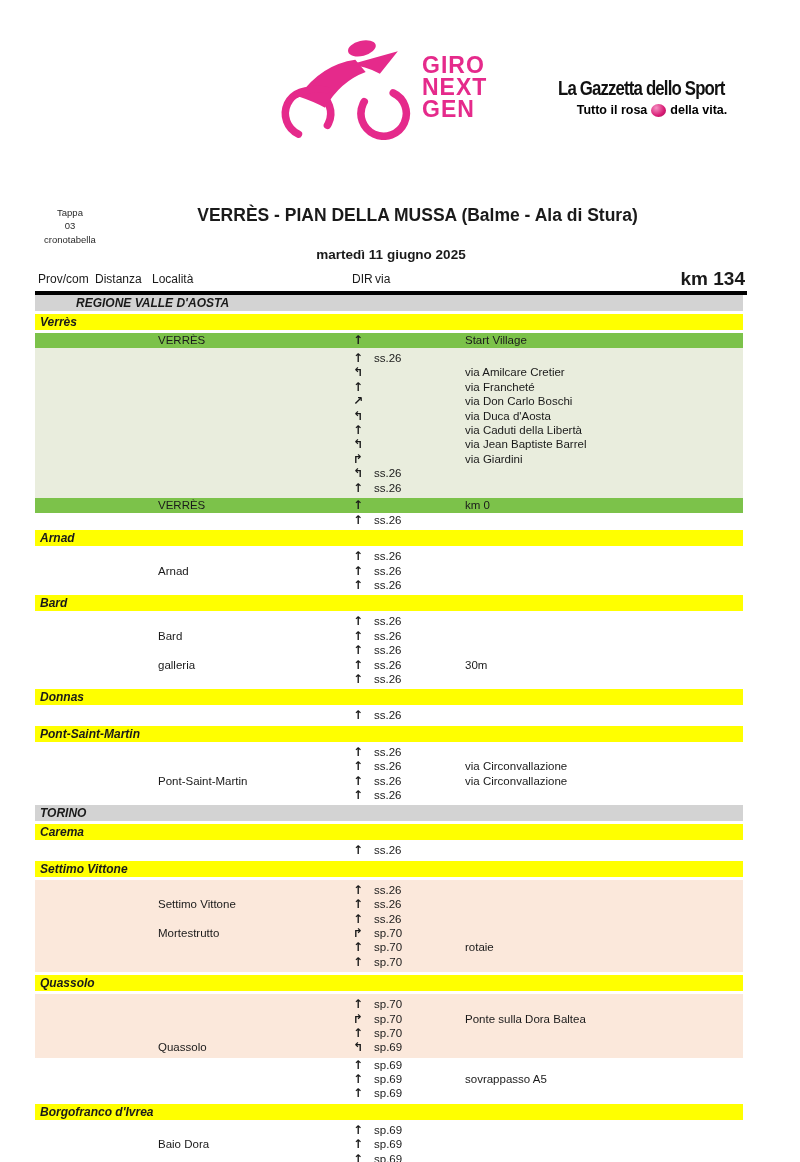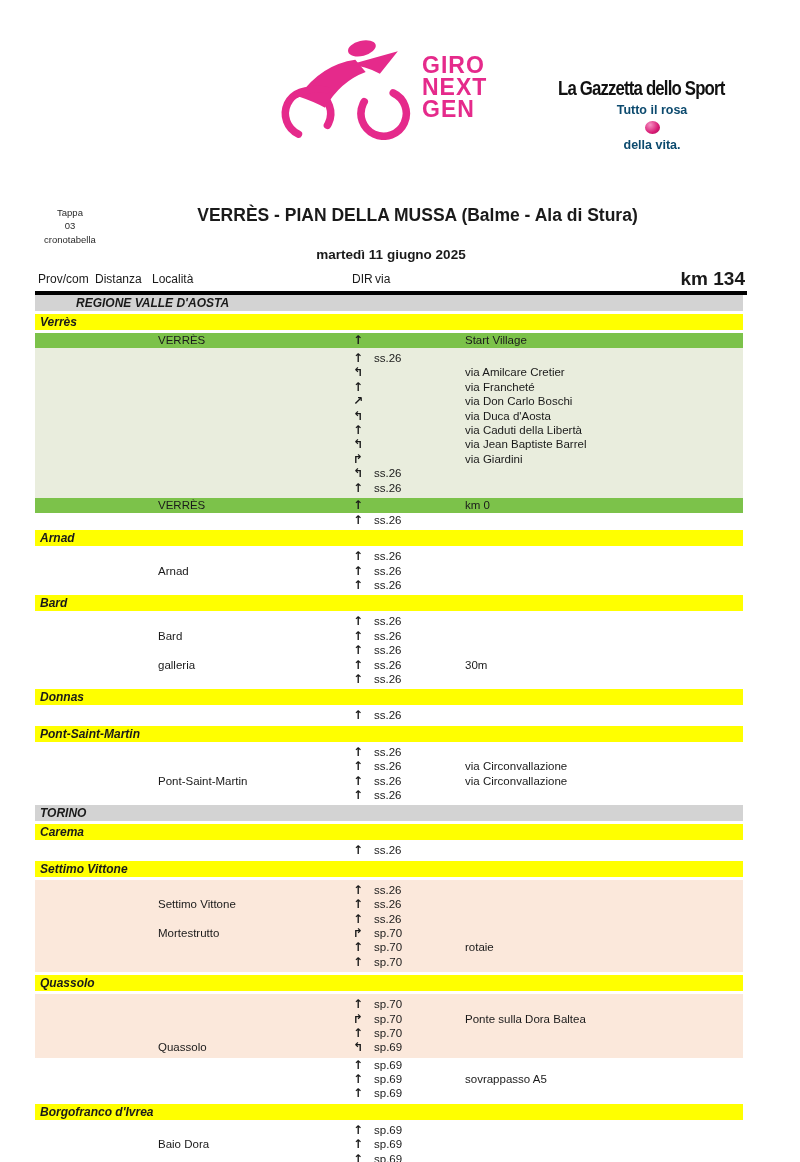--- a/index.html
+++ b/index.html
@@ -15,21 +15,21 @@
   .giro-bike { width:142px; height:104px; flex:0 0 auto; }
   .bike-fill { fill:var(--pink); }
   .bike-stroke { stroke:var(--pink); fill:none; }
   .giro-text { margin-left:8px; font-weight:bold; font-size:23px; line-height:0.95; letter-spacing:1px; color:var(--pink); }
 
   .gazzetta { position:absolute; left:558px; top:30px; width:188px; text-align:center;margin-top:47px; }
   .gazzetta-title {
     font-weight:bold; font-size:20px; letter-spacing:-1px; white-space:nowrap;
     transform:scaleX(0.84); transform-origin:left top; color:#111;
   }
-  .gazzetta-tagline { margin-top:3px; font-size:12.5px; font-weight:600; color:#0c4a6e; display:flex; align-items:center; justify-content:center; gap:4px;flex-direction:column; }
+  .gazzetta-tagline { margin-top:3px; font-size:12.5px; font-weight:600; color:#000000; display:flex; align-items:center; justify-content:center; gap:4px; }
   .pink-ball { display:inline-block; width:15px; height:13px; border-radius:50%;
     background:radial-gradient(circle at 35% 30%, #f590c3, #d81b74 60%, #9c0d55); }
 
   
   .stage-label { position:absolute; left:25px; top:206px; width:90px; text-align:center; font-size:9.5px; line-height:1.4; color:#2a2a2a; }
   .doc-title { position:absolute; left:90px; top:205px; width:655px; text-align:center; font-size:17.5px; font-weight:bold; white-space:nowrap; }
   .doc-date { position:absolute; left:35px; top:247px; width:712px; text-align:center; font-size:13.5px; font-weight:bold; }
 
   
   .colhead { position:absolute; left:35px; top:269px; width:712px; height:20px; font-size:12px; }

